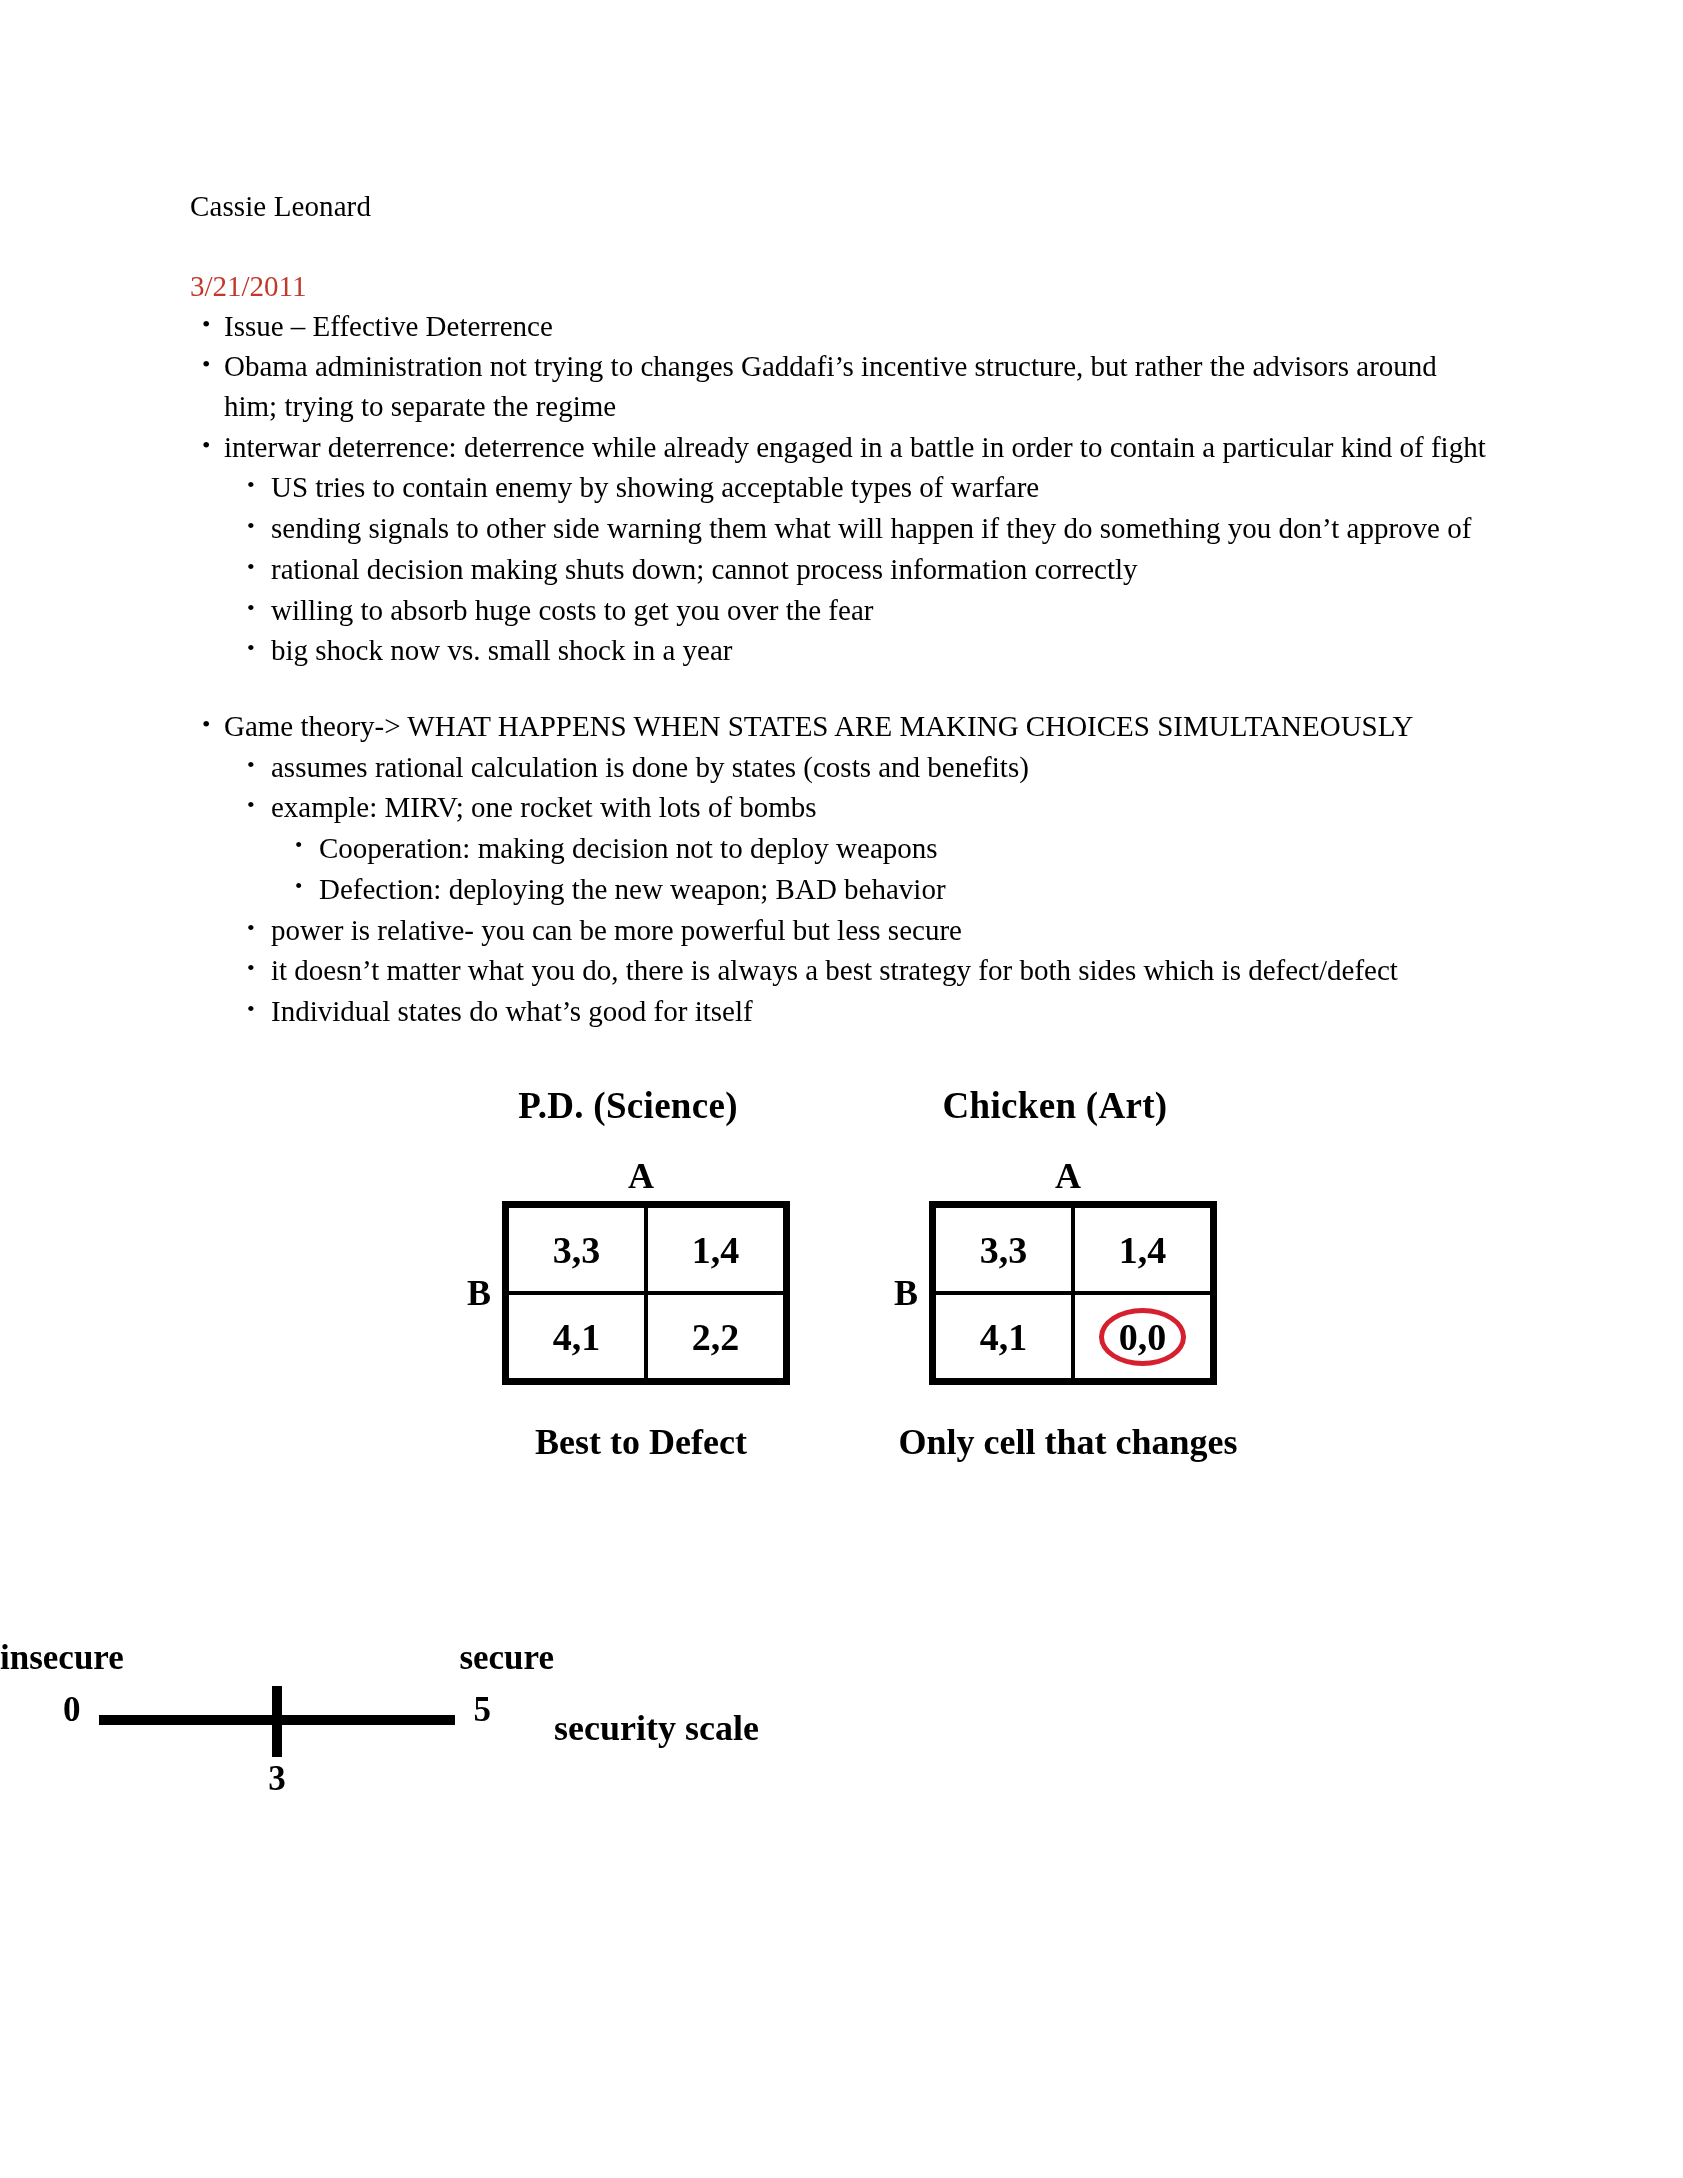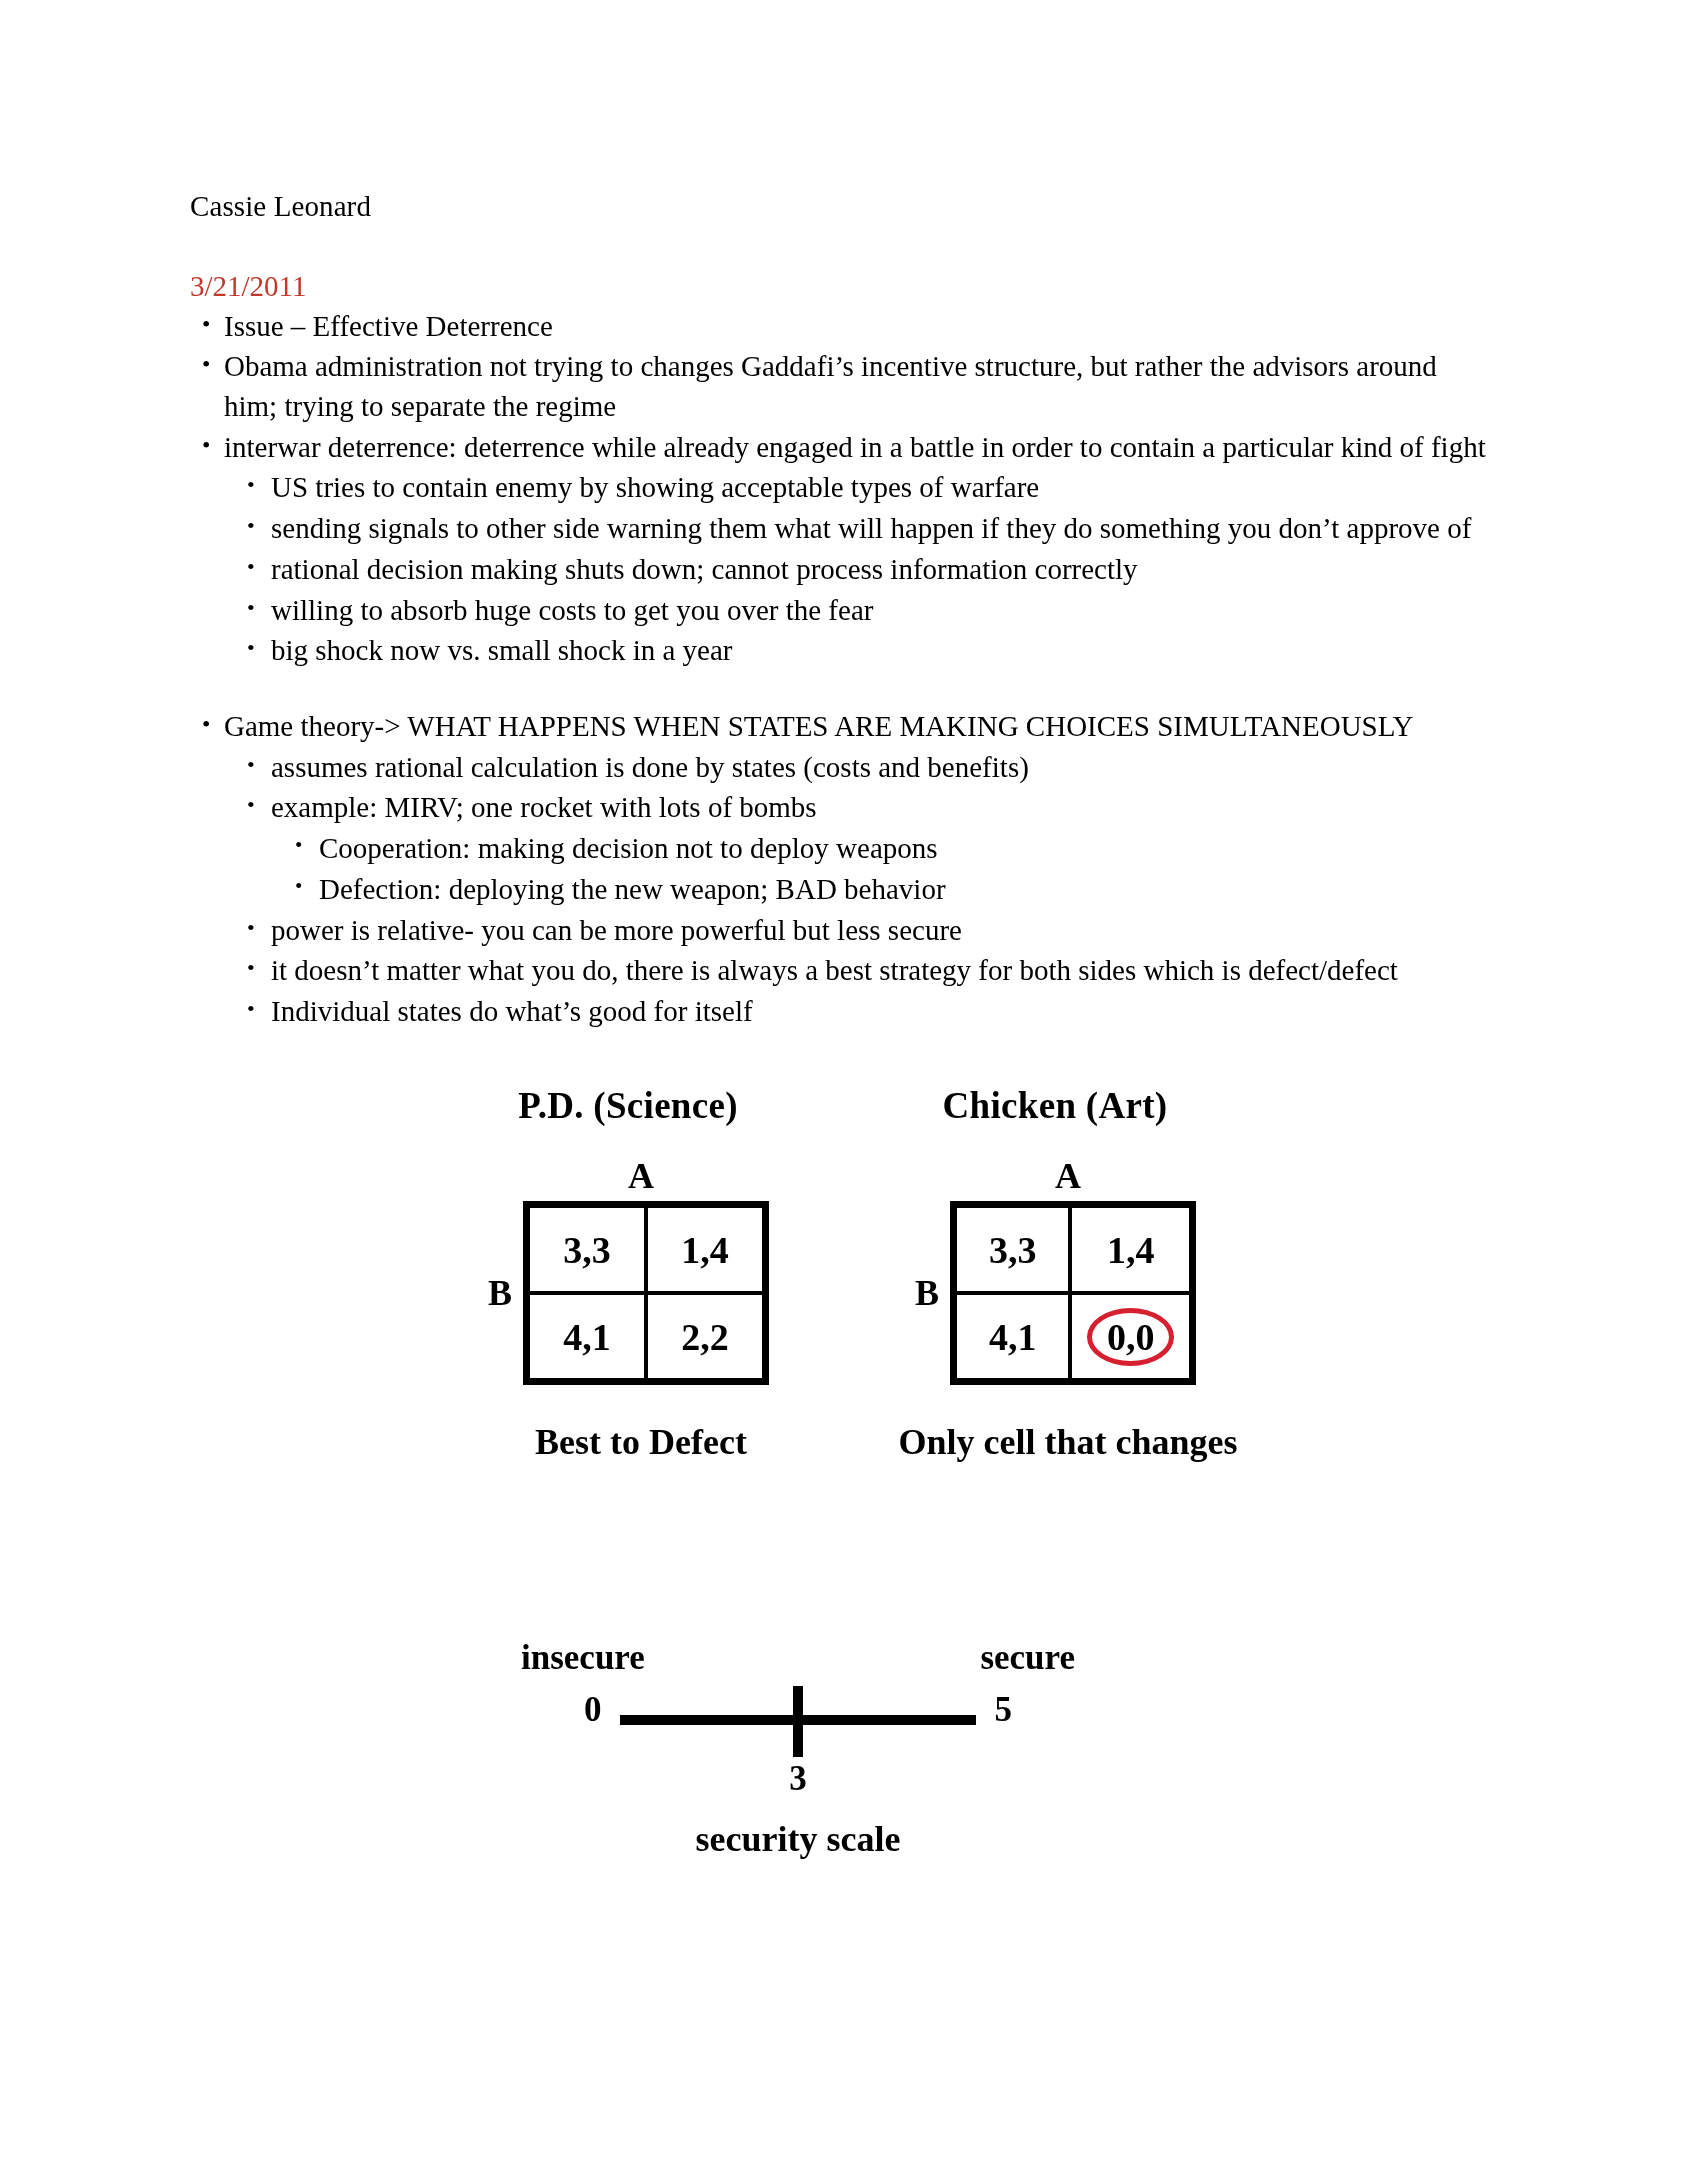--- a/index.html
+++ b/index.html
@@ -117,21 +117,21 @@
   .row-label {
     font-size: 36px;
     font-weight: bold;
     width: 26px;
     text-align: center;
     margin-right: 10px;
   }
   .grid {
     border: 7px solid #000;
     border-collapse: collapse;
-    width: 246px;
+    width: 288px;
   }
   .grid td {
     border: 4px solid #000;
     width: 123px;
     height: 83px;
     text-align: center;
     vertical-align: middle;
     font-size: 38px;
     font-weight: bold;
     padding: 0;
@@ -161,21 +161,21 @@
     padding-left: 26px;
   }
 
   
   .scale-wrap {
     position: absolute;
     left: 0;
     top: 1638px;
     width: 1596px;
     display: flex;
-    flex-direction: column;
+    flex-direction: row;
     align-items: center;
   }
   .scale-inner {
     position: relative;
     width: 554px;
     height: 188px;
   }
   .scale-end-label {
     position: absolute;
     font-size: 35px;

